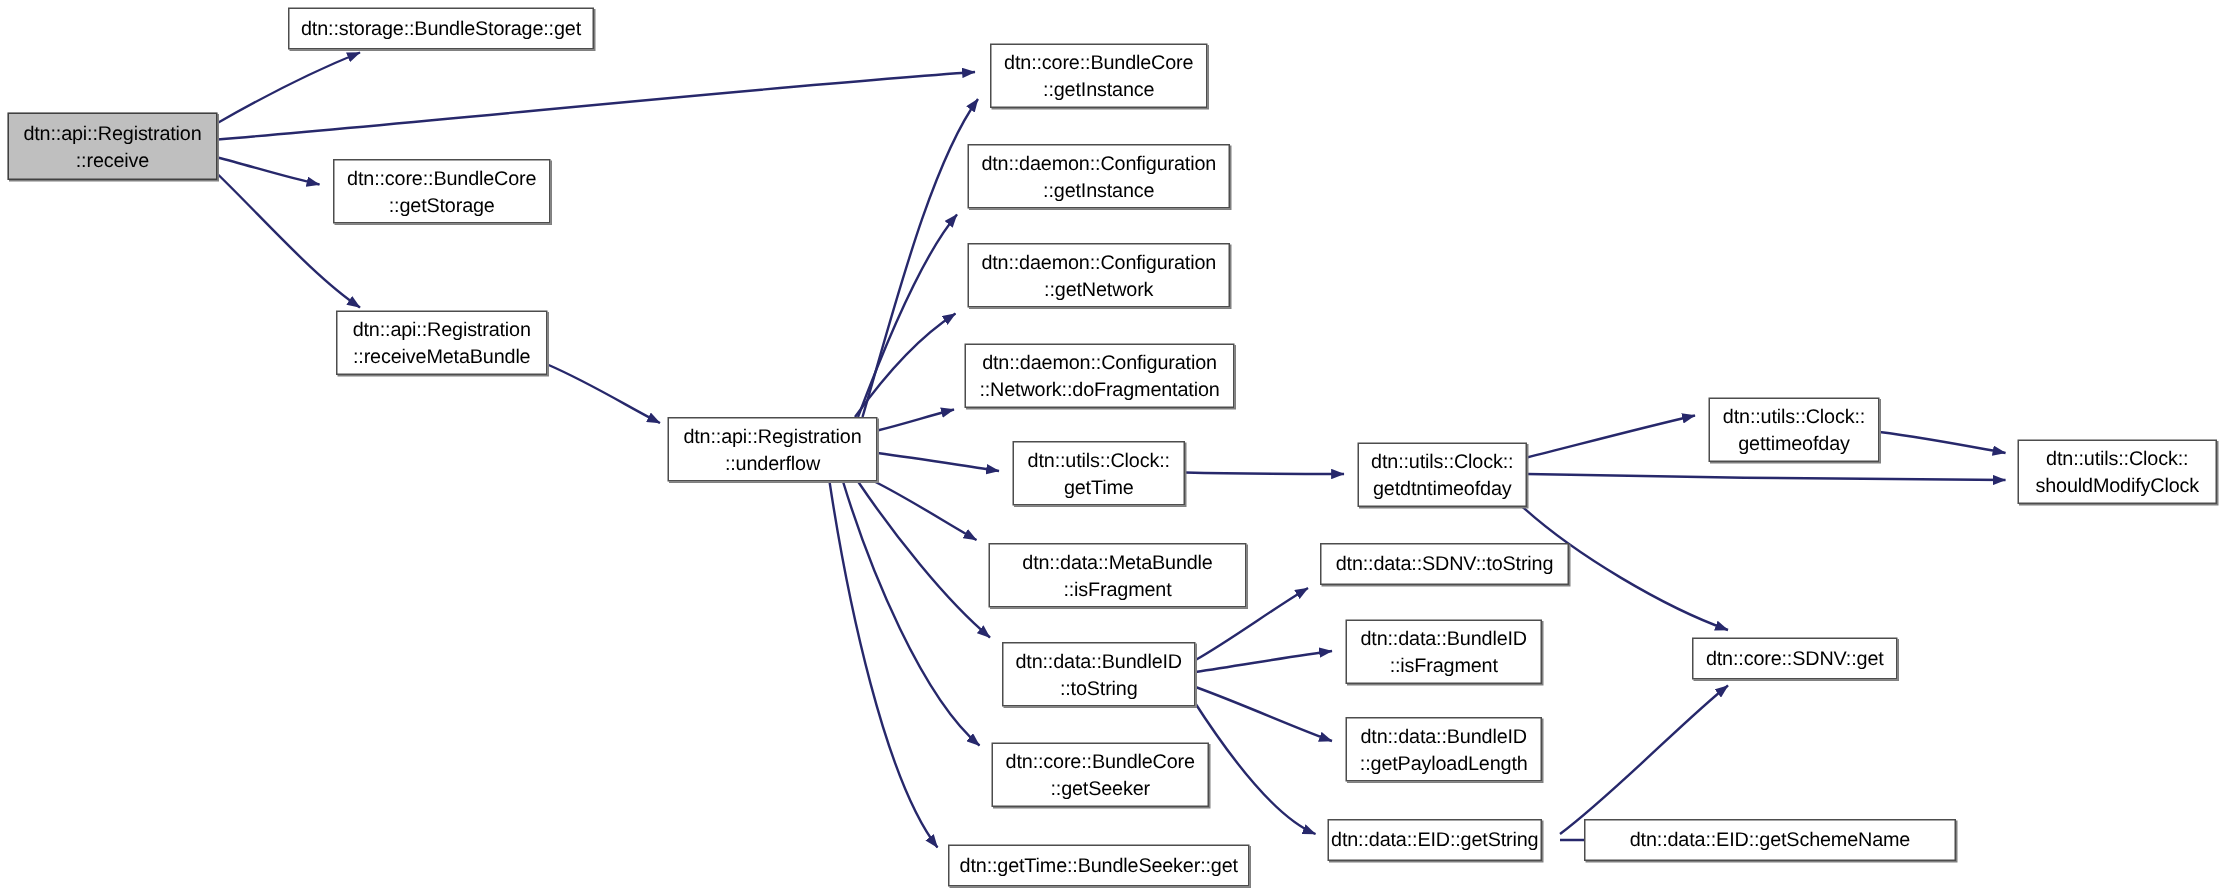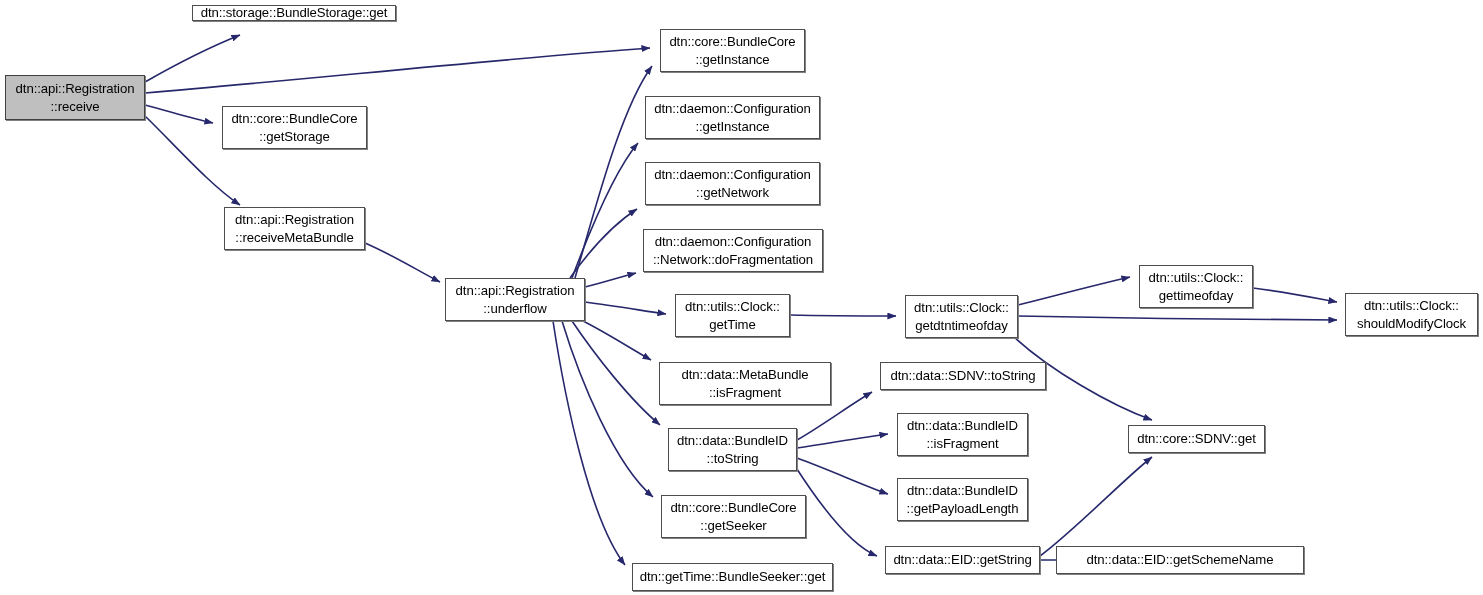--- a/index.html
+++ b/index.html
@@ -79,21 +79,21 @@
         <path d="M797,448 C830,443 865,437 888,434" fill="none" stroke="#27286b" stroke-width="1.6" marker-end="url(#arrowhead)"></path>
         <path d="M797,458 C830,470 865,486 888,494" fill="none" stroke="#27286b" stroke-width="1.6" marker-end="url(#arrowhead)"></path>
         <path d="M795,466 C820,505 850,545 877,556" fill="none" stroke="#27286b" stroke-width="1.6" marker-end="url(#arrowhead)"></path>
         <path d="M1040,556 C1075,530 1125,478 1152,457" fill="none" stroke="#27286b" stroke-width="1.6" marker-end="url(#arrowhead)"></path>
         <path d="M1040,560 C1060,560 1075,560 1088,560" fill="none" stroke="#27286b" stroke-width="1.6" marker-end="url(#arrowhead)"></path>
       </g>
   </svg>
   <div id="nodes">
       <div class="node highlight" style="left: 5px; top: 75px; width: 140px; height: 45px;">dtn::api::Registration
 ::receive</div>
-      <div class="node" style="left: 192px; top: 5px; width: 204px; height: 16px;">dtn::storage::BundleStorage::get</div>
+      <div class="node" style="left: 192px; top: 5px; width: 204px; height: 28px;">dtn::storage::BundleStorage::get</div>
       <div class="node" style="left: 222px; top: 106px; width: 145px; height: 43px;">dtn::core::BundleCore
 ::getStorage</div>
       <div class="node" style="left: 224px; top: 207px; width: 141px; height: 43px;">dtn::api::Registration
 ::receiveMetaBundle</div>
       <div class="node" style="left: 445px; top: 278px; width: 140px; height: 43px;">dtn::api::Registration
 ::underflow</div>
       <div class="node" style="left: 660px; top: 29px; width: 145px; height: 43px;">dtn::core::BundleCore
 ::getInstance</div>
       <div class="node" style="left: 645px; top: 96px; width: 175px; height: 43px;">dtn::daemon::Configuration
 ::getInstance</div>
@@ -110,21 +110,21 @@
       <div class="node" style="left: 661px; top: 495px; width: 145px; height: 43px;">dtn::core::BundleCore
 ::getSeeker</div>
       <div class="node" style="left: 632px; top: 563px; width: 201px; height: 28px;">dtn::getTime::BundleSeeker::get</div>
       <div class="node" style="left: 905px; top: 295px; width: 113px; height: 43px;">dtn::utils::Clock::
 getdtntimeofday</div>
       <div class="node" style="left: 880px; top: 362px; width: 166px; height: 28px;">dtn::data::SDNV::toString</div>
       <div class="node" style="left: 897px; top: 413px; width: 131px; height: 43px;">dtn::data::BundleID
 ::isFragment</div>
       <div class="node" style="left: 897px; top: 478px; width: 131px; height: 43px;">dtn::data::BundleID
 ::getPayloadLength</div>
-      <div class="node" style="left: 885px; top: 546px; width: 155px; height: 28px;">dtn::data::EID::getString</div>
+      <div class="node" style="left: 885px; top: 546px; width: 143px; height: 28px;">dtn::data::EID::getString</div>
       <div class="node" style="left: 1128px; top: 425px; width: 137px; height: 28px;">dtn::core::SDNV::get</div>
       <div class="node" style="left: 1056px; top: 546px; width: 248px; height: 28px;">dtn::data::EID::getSchemeName</div>
       <div class="node" style="left: 1139px; top: 265px; width: 114px; height: 43px;">dtn::utils::Clock::
 gettimeofday</div>
       <div class="node" style="left: 1345px; top: 293px; width: 133px; height: 43px;">dtn::utils::Clock::
 shouldModifyClock</div>
     </div>
 </div>
 
 </body></html>

